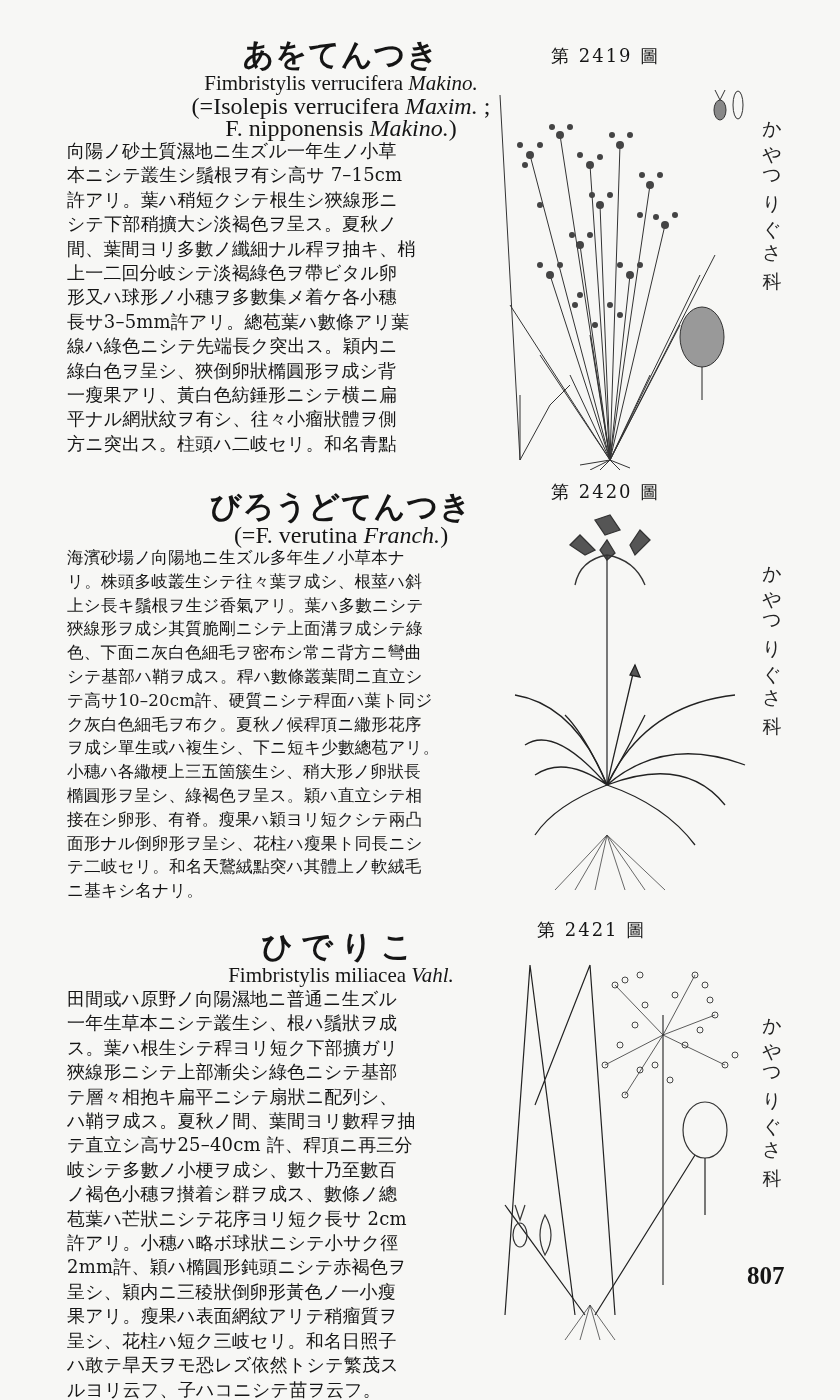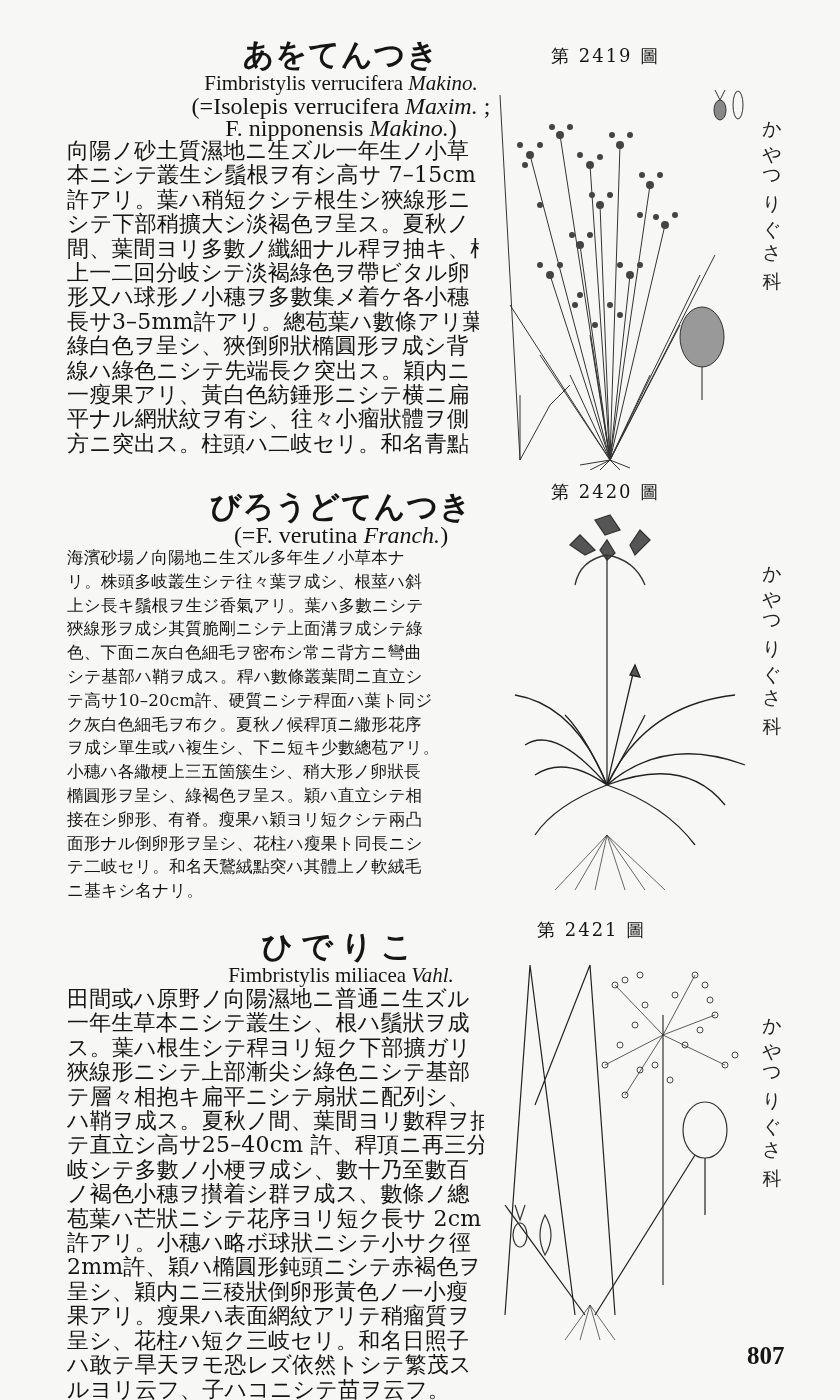--- a/index.html
+++ b/index.html
@@ -5,25 +5,25 @@
   html, body { margin: 0; padding: 0; }
   body {
     width: 840px; height: 1400px; background: #f7f7f5; position: relative; overflow: hidden;
     font-family: "DejaVu Serif", "Liberation Serif", serif; color: #151515;
   }
   .entry { position: absolute; left: 198px; width: 286px; }
   .jp-name { text-align: center; font-size: 31px; font-weight: bold; letter-spacing: 1px; line-height: 36px; margin-left: -30px; margin-right: -30px;}
   .sci-name { text-align: center; font-family: "Liberation Serif", serif; font-size: 21px; line-height: 23px; white-space: nowrap; margin-left: -40px; margin-right: -40px; }
   .sci-name i { font-style: italic; }
   .synonym { text-align: center; font-family: "Liberation Serif", serif; font-size: 24px; line-height: 22px; white-space: nowrap; margin-left: -40px; margin-right: -40px; }
-  .body-text { font-size: 22px; line-height: 24.4px; text-align: justify; letter-spacing: 0.2px; margin-left: -131px; width: 417px; }
+  .body-text { font-size: 18px; line-height: 24.4px; text-align: justify; letter-spacing: 0.2px; margin-left: -131px; width: 417px; }
   .body-text .line { display: block; white-space: nowrap; overflow: hidden; }
   .fig-label { position: absolute; font-size: 18px; letter-spacing: 2px; font-family: "DejaVu Serif", serif; }
   .family-label { position: absolute; writing-mode: vertical-rl; font-size: 19px; letter-spacing: 3px; color: #222; }
-  .page-number { position: absolute; left: 747px; top: 1342px; font-family: "Liberation Serif", serif; font-size: 25px; font-weight: bold; }
+  .page-number { position: absolute; left: 747px; top: 1262px; font-family: "Liberation Serif", serif; font-size: 25px; font-weight: bold; }
   .illus { position: absolute; }
 </style>
 </head>
 <body>
 
 <div class="entry" style="top:36px;">
   <div class="jp-name">あをてんつき</div>
   <div class="sci-name">
     <span>Fimbristylis verrucifera</span> <i>Makino.</i>
   </div>
@@ -35,22 +35,22 @@
   </div>
   <div class="body-text" style="margin-left:-131px;width:412px;">
     <span class="line">向陽ノ砂土質濕地ニ生ズル一年生ノ小草</span>
     <span class="line">本ニシテ叢生シ鬚根ヲ有シ高サ 7–15cm</span>
     <span class="line">許アリ。葉ハ稍短クシテ根生シ狹線形ニ</span>
     <span class="line">シテ下部稍擴大シ淡褐色ヲ呈ス。夏秋ノ</span>
     <span class="line">間、葉間ヨリ多數ノ纖細ナル稈ヲ抽キ、梢</span>
     <span class="line">上一二回分岐シテ淡褐綠色ヲ帶ビタル卵</span>
     <span class="line">形又ハ球形ノ小穗ヲ多數集メ着ケ各小穗</span>
     <span class="line">長サ3–5mm許アリ。總苞葉ハ數條アリ葉</span>
+    <span class="line">線ハ綠色ニシテ先端長ク突出ス。穎内ニ</span>
     <span class="line">綠白色ヲ呈シ、狹倒卵狀橢圓形ヲ成シ背</span>
-    <span class="line">線ハ綠色ニシテ先端長ク突出ス。穎内ニ</span>
     <span class="line">一瘦果アリ、黃白色紡錘形ニシテ横ニ扁</span>
     <span class="line">平ナル網狀紋ヲ有シ、往々小瘤狀體ヲ側</span>
     <span class="line">方ニ突出ス。柱頭ハ二岐セリ。和名青點</span>
   </div>
 </div>
 
 <div class="entry" style="top:488px;">
   <div class="jp-name">びろうどてんつき</div>
   <div class="synonym">
     <span>(=F. verutina </span><i>Franch.</i><span>)</span>

